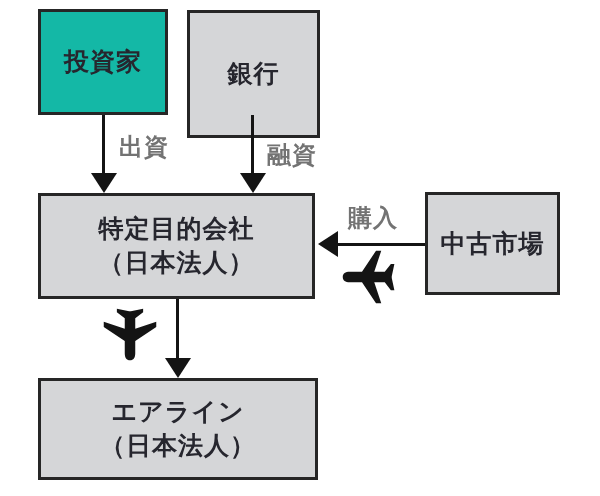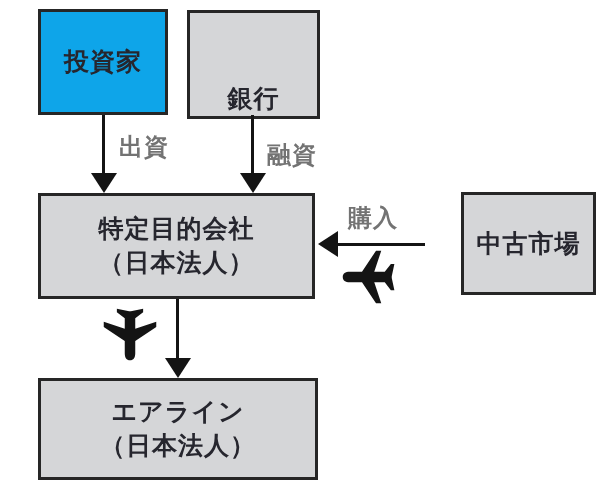--- a/index.html
+++ b/index.html
@@ -24,21 +24,21 @@
     flex-direction: column;
     align-items: center;
     justify-content: center;
     font-weight: bold;
     font-size: 25px;
     line-height: 1.35;
     color: #26262e;
     letter-spacing: 1px;
     text-align: center;
   }
-  .node.dark { background: #0ea5e9; }
+  .node.dark { background: #14b8a6; }
   .vline {
     position: absolute;
     width: 3px;
     background: #141414;
   }
   .hline {
     position: absolute;
     height: 3px;
     background: #141414;
   }
@@ -75,30 +75,30 @@
 </style>
 </head>
 <body>
 
 <div class="canvas">
 
   <div class="node dark" style="left:38px; top:9px; width:130px; height:106px;">
     <span>投資家</span>
   </div>
 
-  <div class="node" style="left:187px; top:10px; width:133px; height:109px;justify-content:flex-end;">
+  <div class="node" style="left:187px; top:10px; width:133px; height:128px;">
     <span>銀行</span>
   </div>
 
   <div class="node" style="left:38px; top:193px; width:277px; height:106px;">
     <span>特定目的会社</span>
     <span>（日本法人）</span>
   </div>
 
-  <div class="node" style="left:425px; top:192px; width:135px; height:103px;margin-left:36px;">
+  <div class="node" style="left:425px; top:192px; width:135px; height:103px;">
     <span>中古市場</span>
   </div>
 
   <div class="node" style="left:38px; top:378px; width:280px; height:102px;">
     <span>エアライン</span>
     <span>（日本法人）</span>
   </div>
 
   <div class="vline" style="left:102px; top:115px; height:58px;"></div>
   <div class="arrowhead-down" style="left:91px; top:173px;"></div>

